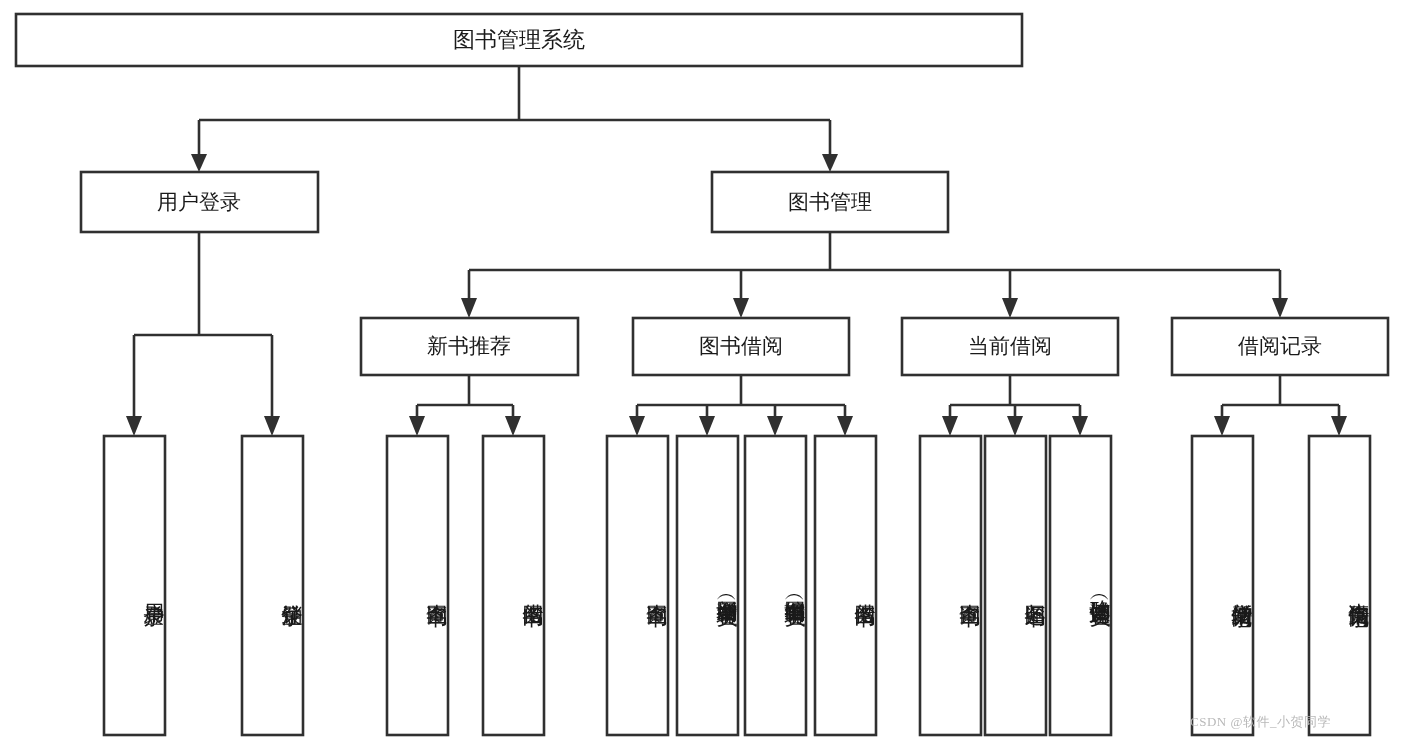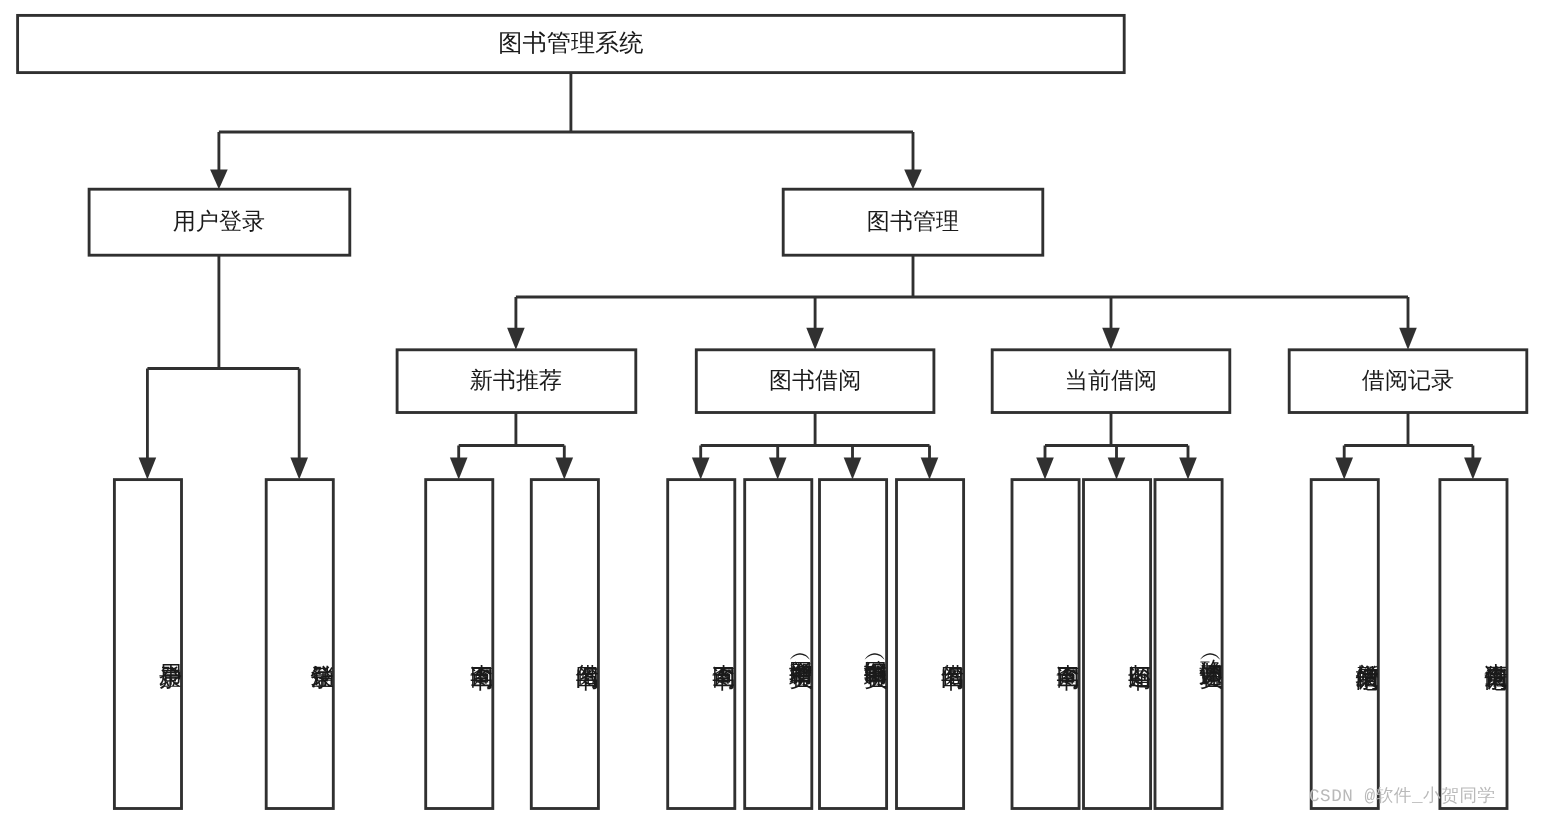--- a/index.html
+++ b/index.html
@@ -65,22 +65,22 @@
     color: #1a1a1a;
     display: flex;
     align-items: flex-start;
     justify-content: center;
     white-space: nowrap;
     letter-spacing: 1px;
     pointer-events: none;
   }
   .watermark {
     position: absolute;
-    font-family: Liberation Mono, monospace;
-    font-size: 16px;
+    font-family: Liberation Serif, serif;
+    font-size: 13px;
     color: #b9b9b9;
     white-space: nowrap;
     letter-spacing: 0.5px;
   }
 </style>
 </head>
 <body>
 
 <div id="diagram-root">
 

